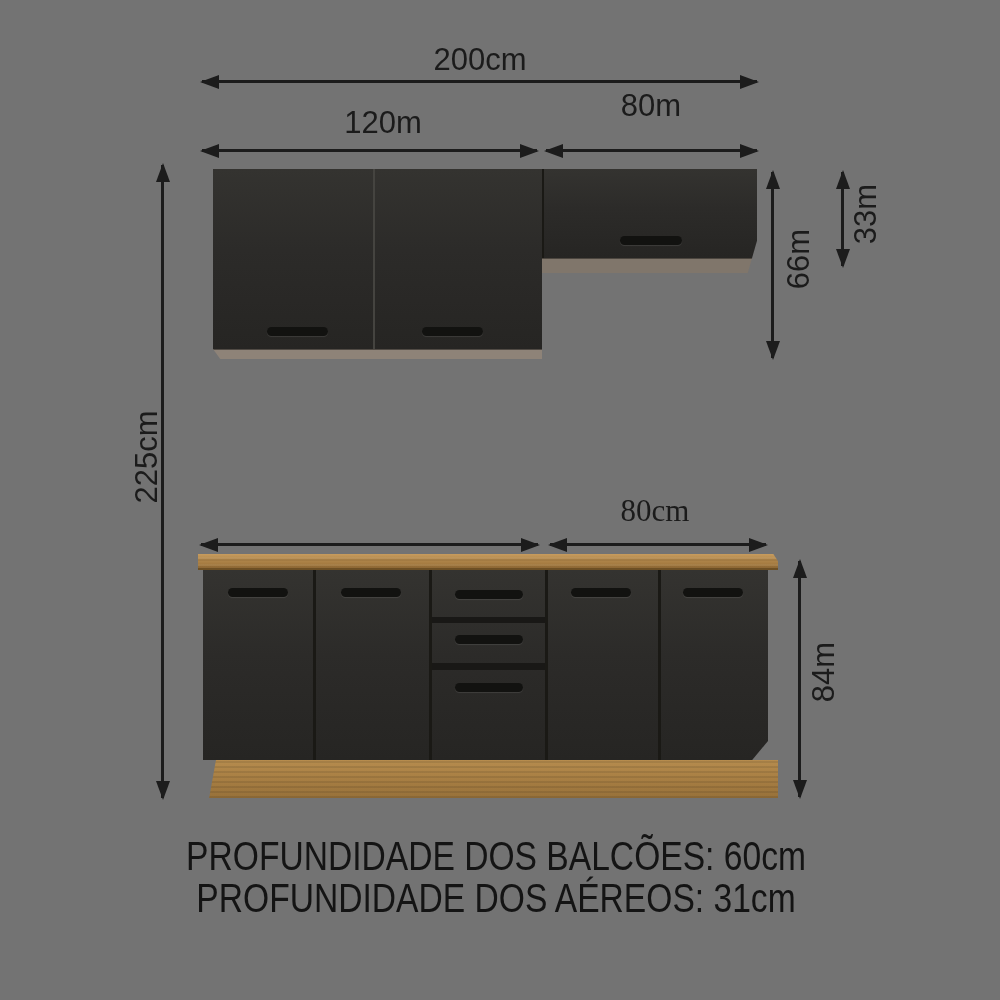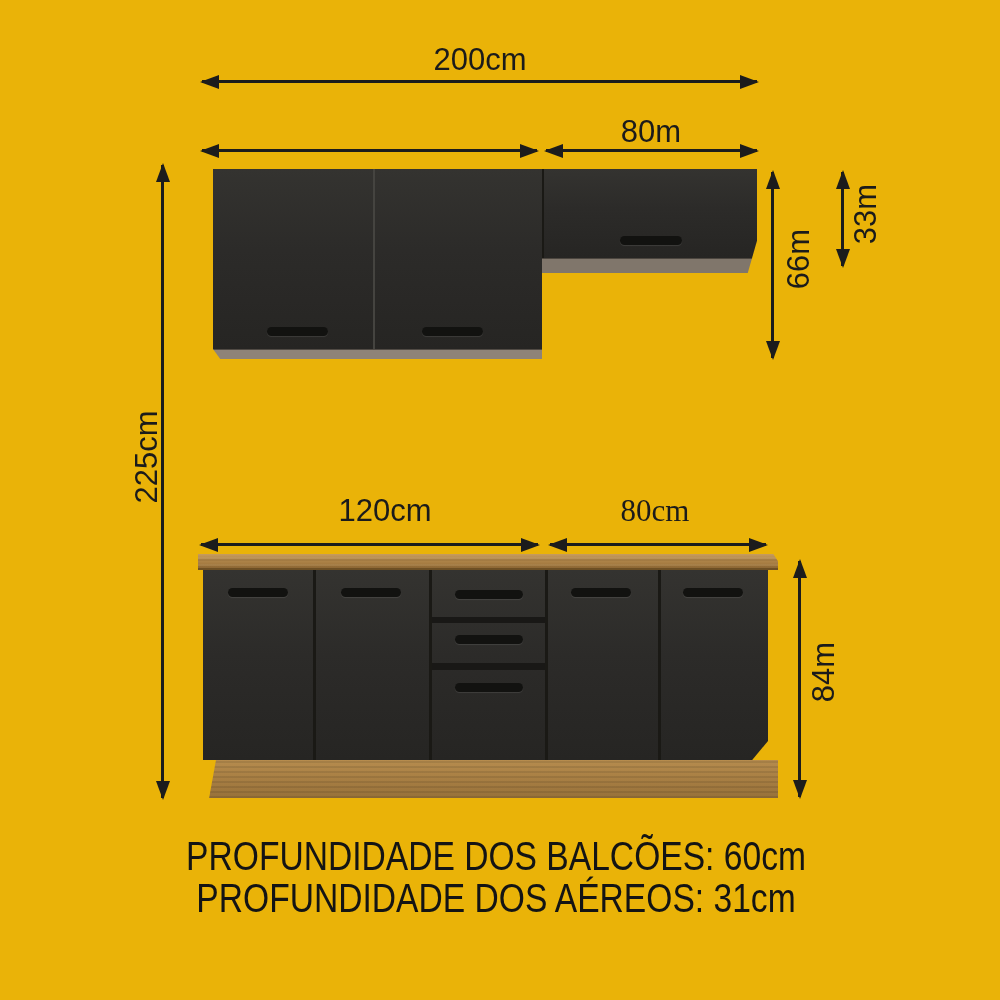--- a/index.html
+++ b/index.html
@@ -1,17 +1,17 @@
 <!DOCTYPE html>
 <html><head>
 <meta charset="utf-8">
 <style>
   html,body{margin:0;padding:0;background:#ffffff;}
   .canvas{
-    position:relative;width:1000px;height:1000px;background:#eab308;overflow:hidden;
+    position:relative;width:1000px;height:1000px;background:#737373;overflow:hidden;
     font-family:"Liberation Sans","DejaVu Sans",sans-serif;color:#1c1c1c;
   }
   
   .hlabel{position:absolute;width:220px;text-align:center;font-size:31px;line-height:36px;color:#1b1b1b;}
   .vlabel{position:absolute;width:150px;height:40px;display:flex;align-items:center;justify-content:center;
           font-size:31px;color:#1b1b1b;transform:rotate(-90deg);}
   
   .ah{position:absolute;height:3px;background:#1c1c1c;}
   .ah::before{content:"";position:absolute;left:-2px;top:-5.5px;width:0;height:0;
     border-top:7px solid transparent;border-bottom:7px solid transparent;border-right:19px solid #1c1c1c;}
@@ -34,21 +34,22 @@
   }
 </style>
 </head>
 <body>
 
 <div class="canvas">
 
   <div class="hlabel" style="left:370px;top:42px;">200cm</div>
   <div class="ah" style="left:202px;top:80px;width:555px;"></div>
 
-  <div class="hlabel" style="left:541px;top:114px;">80m</div>
+  <div class="hlabel" style="left:273px;top:105px;">120m</div>
+  <div class="hlabel" style="left:541px;top:88px;">80m</div>
   <div class="ah" style="left:202px;top:149px;width:335px;"></div>
   <div class="ah" style="left:546px;top:149px;width:211px;"></div>
 
   <div class="vlabel" style="left:72px;top:437px;">225cm</div>
   <div class="av" style="left:161px;top:165px;height:633px;"></div>
 
   <div style="position:absolute;left:213px;top:169px;width:329px;height:189px;">
     <div class="face" style="position:absolute;left:0;top:0;width:329px;height:180px;">
       <div class="vdiv" style="left:160px;width:2px;background:#454440;"></div>
       <div class="handle" style="left:54px;top:158px;width:61px;"></div>
@@ -66,21 +67,20 @@
     <div style="position:absolute;left:0;top:89px;width:215px;height:15px;background:#80766b;
                 border-top:1px solid #4c463f;"></div>
   </div>
 
   <div class="vlabel" style="left:724px;top:239px;">66m</div>
   <div class="av" style="left:771px;top:172px;height:186px;"></div>
 
   <div class="vlabel" style="left:791px;top:194px;">33m</div>
   <div class="av" style="left:841px;top:172px;height:94px;"></div>
 
-  <div class="hlabel" style="left:275px;top:493px;">120cm</div>
   <div class="hlabel" style="left:545px;top:493px;font-family:Liberation Serif, serif;">80cm</div>
   <div class="ah" style="left:201px;top:543px;width:337px;"></div>
   <div class="ah" style="left:550px;top:543px;width:216px;"></div>
 
   <div class="wood" style="position:absolute;left:198px;top:554px;width:580px;height:14px;
               border-bottom:2px solid #6d4f24;clip-path:polygon(0 0,99.2% 0,100% 45%,100% 100%,0 100%);"></div>
 
   <div class="face" style="position:absolute;left:203px;top:570px;width:565px;height:190px;
               clip-path:polygon(0 0,100% 0,100% 90%,97.2% 100%,0 100%);">
 

